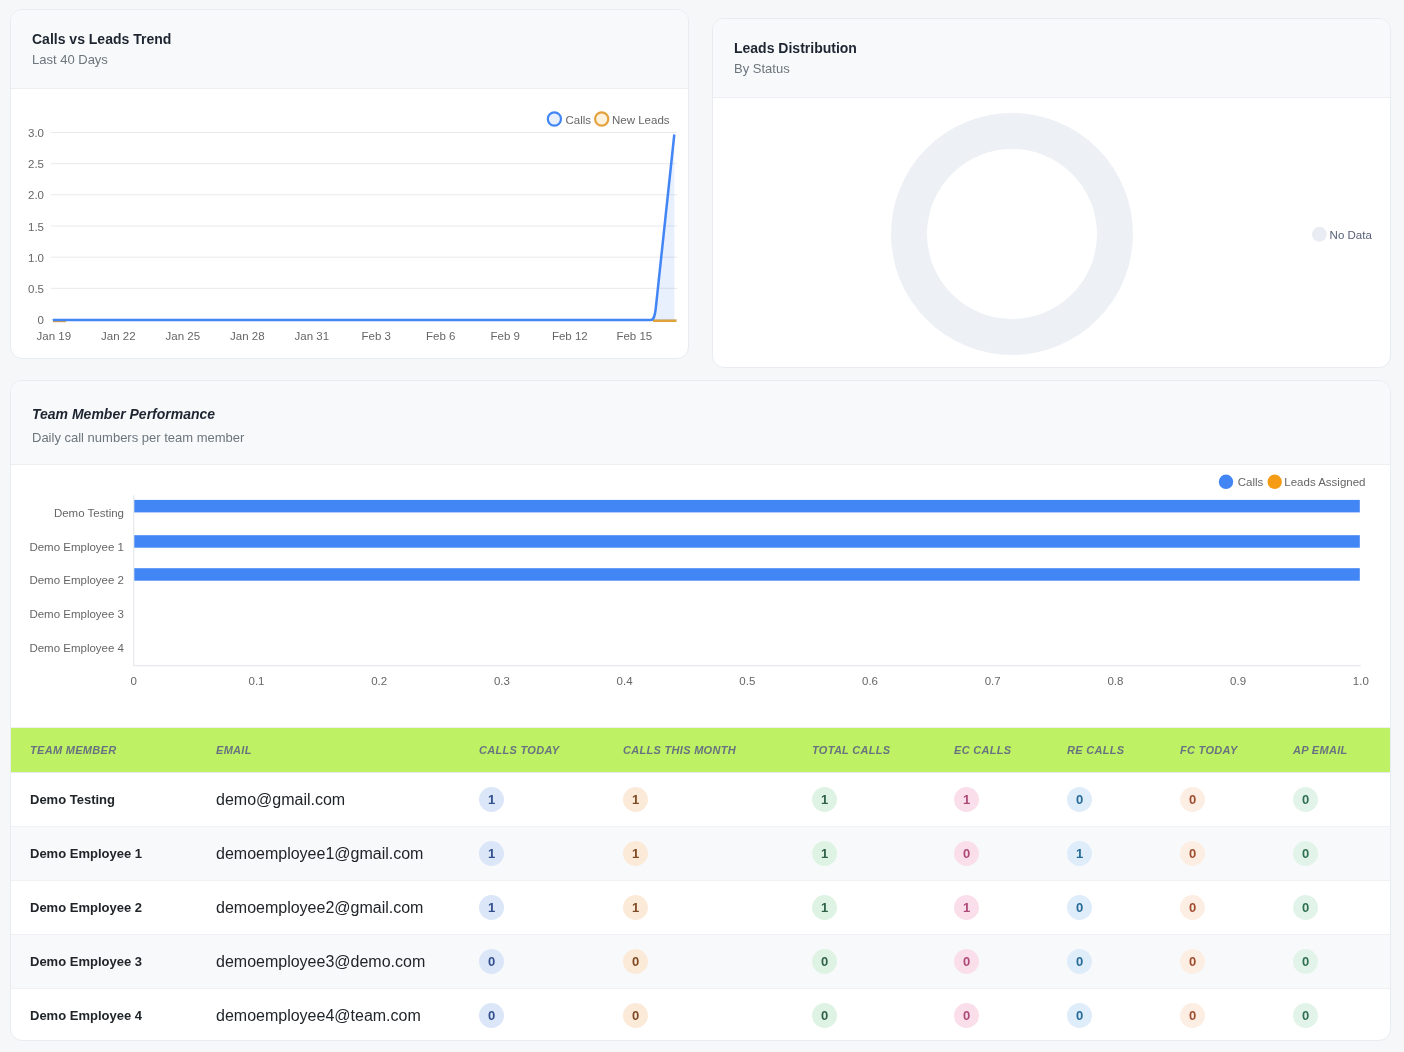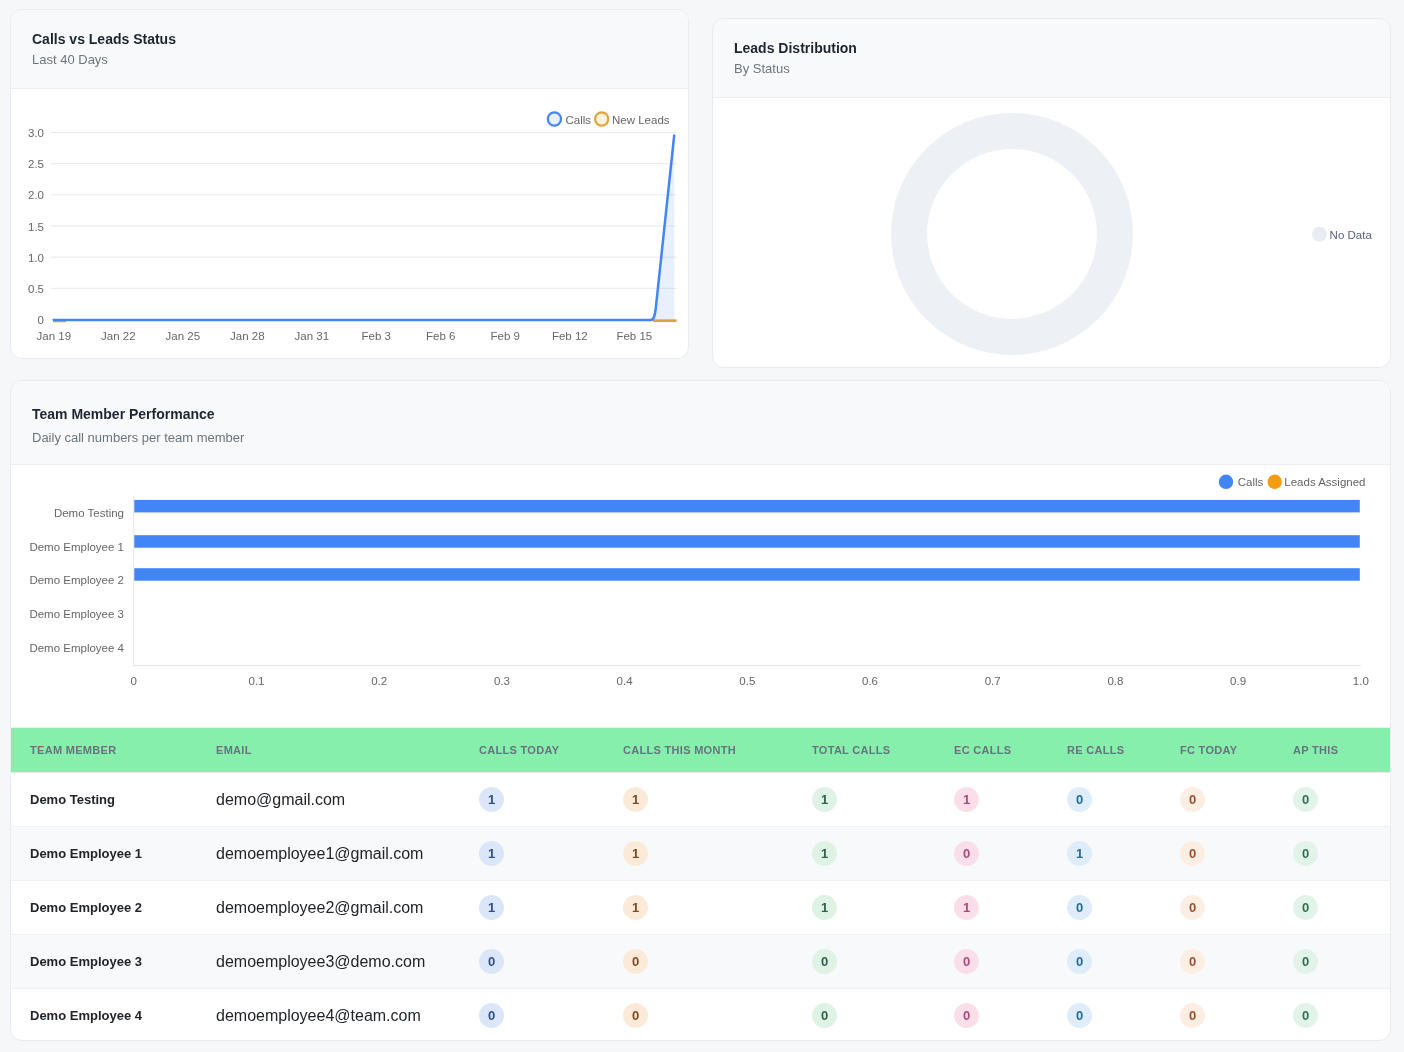--- a/index.html
+++ b/index.html
@@ -7,24 +7,24 @@
 .page { position:relative; width:1404px; height:1052px; overflow:hidden; }
 .card { position:absolute; background:#fff; border:1px solid #e8ebef; border-radius:12px; overflow:hidden; }
 .card-header { background:#f8f9fa; border-bottom:1px solid #eceef1; padding:22px 21px 12px 21px; }
 .card-header h2 { font-size:14px; line-height:14px; font-weight:bold; color:#1d2531; margin:0 0 7px 0; }
 .card-header .sub { font-size:13px; line-height:14px; color:#6c757d; }
 #card1 { left:10px; top:9px; width:679px; height:350px; }
 #card2 { left:712px; top:18px; width:679px; height:350px; }
 #card3 { left:10px; top:380px; width:1381px; height:661px; }
 #card1 .card-header, #card2 .card-header { height:79px; }
 #card3 .card-header { height:84px; padding-top:26px; }
-#card3 .card-header h2 { margin-bottom:10px; }
+#card3 .card-header h2 { margin-bottom:10px;font-style:italic; }
 svg { display:block; }
 table { width:100%; border-collapse:collapse; table-layout:fixed; }
-thead tr { height:45px; background:#86efac; }
+thead tr { height:45px; background:#bef264;font-style:italic; }
 thead th { text-align:left; padding:0 0 0 19px; font-size:11px; font-weight:bold; color:#68737f; letter-spacing:.3px; border-top:1px solid #edeff2; border-bottom:1px solid #e6e9ed; }
 tbody tr { height:54px; border-bottom:1px solid #eff1f4; }
 tbody tr:nth-child(even) { background:#f8f9fb; }
 tbody tr:last-child { border-bottom:none; height:54px; }
 td { padding:0 0 0 19px; vertical-align:middle; }
 td.name { font-size:13px; font-weight:bold; color:#212529; }
 td.email { font-size:16px; color:#212529; }
 .badge { display:inline-block; width:25px; height:25px; border-radius:50%; text-align:center; line-height:25px; font-size:13px; font-weight:bold; }
 .b-today { background:#dbe6f8; color:#32508e; }
 .b-month { background:#fcead9; color:#7d4a24; }
@@ -33,21 +33,21 @@
 .b-re    { background:#dfecf9; color:#266b98; }
 .b-fc    { background:#fdeee4; color:#9e4d2e; }
 .b-ap    { background:#e2f4ea; color:#2f7050; }
 </style>
 </head>
 <body>
 <div class="page">
 
 <div class="card" id="card1">
   <div class="card-header">
-    <h2>Calls vs Leads Status</h2>
+    <h2>Calls vs Leads Trend</h2>
     <div class="sub">Last 40 Days</div>
   </div>
   <svg width="679" height="270" font-family="Liberation Sans,sans-serif">
 
     <circle cx="543.4" cy="30" r="6.6" fill="#e8effd" stroke="#4285F4" stroke-width="2.2"></circle>
     <text x="554.5" y="34.5" font-size="11.5" fill="#666">Calls</text>
     <circle cx="590.7" cy="30" r="6.6" fill="#fdf2de" stroke="#e3a23d" stroke-width="2.2"></circle>
     <text x="601" y="34.5" font-size="11.5" fill="#666">New Leads</text>
 
     <g stroke="#e7e9ec" stroke-width="1">
@@ -160,21 +160,21 @@
     <thead>
       <tr>
             <th>TEAM MEMBER</th>
             <th>EMAIL</th>
             <th>CALLS TODAY</th>
             <th>CALLS THIS MONTH</th>
             <th>TOTAL CALLS</th>
             <th>EC CALLS</th>
             <th>RE CALLS</th>
             <th>FC TODAY</th>
-            <th>AP THIS</th>
+            <th>AP EMAIL</th>
           </tr>
     </thead>
     <tbody>
       <tr>
         <td class="name">Demo Testing</td>
             <td class="email">demo@gmail.com</td>
         <td><span class="badge b-today">1</span></td>
             <td><span class="badge b-month">1</span></td>
         <td><span class="badge b-total">1</span></td>
             <td><span class="badge b-ec">1</span></td>

